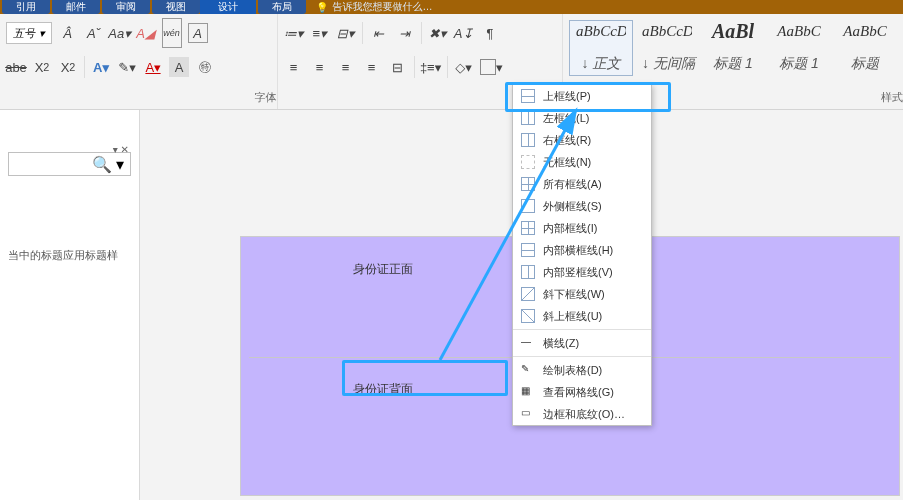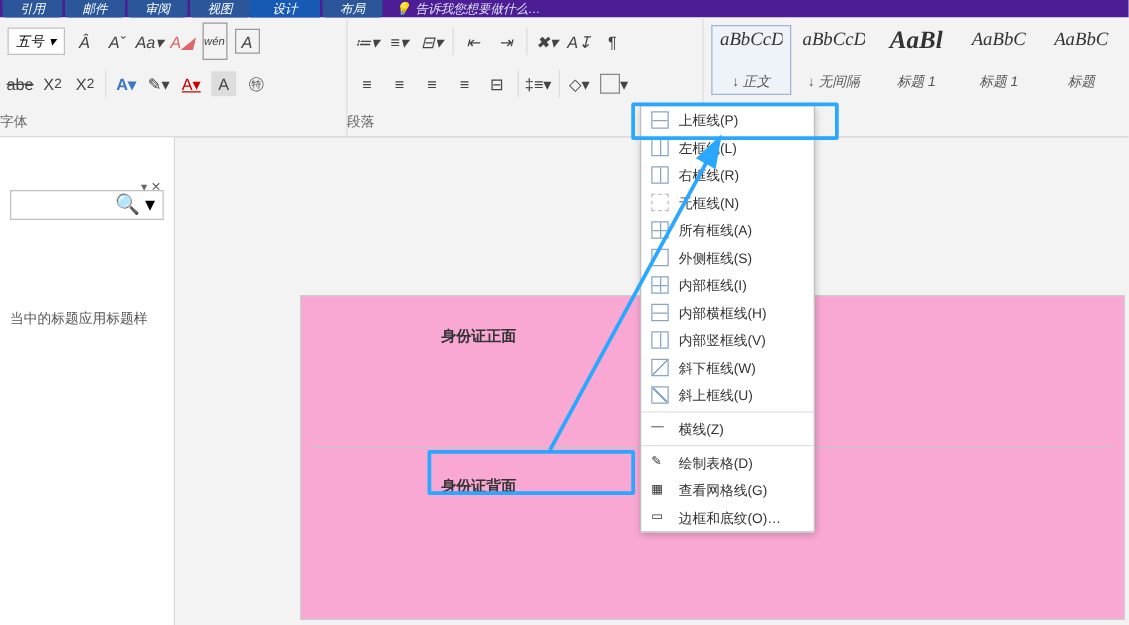--- a/index.html
+++ b/index.html
@@ -1,45 +1,45 @@
 <!DOCTYPE html>
 <html><head>
 <meta charset="utf-8">
 <style>
   * { box-sizing: border-box; margin: 0; padding: 0; font-family: "Microsoft YaHei", sans-serif; }
   body { width: 903px; height: 500px; background: #f3f3f3; overflow: hidden; position: relative; }
 
-  .title-bar { height: 14px; background: #4c1d95; display: flex; font-style: italic; }
+  .title-bar { height: 14px; background: #a16207; display: flex; }
   .tab-active { background: #175ab5; color: #fff; font-size: 10px; padding: 0 18px; height: 100%; }
   .tab-pill { background: #2b579a; color: #fff; font-size: 10px; padding: 0 14px; height: 100%; border-radius: 0 0 3px 3px; margin-left: 2px; }
   .tell-me { color: #dbe6f4; font-size: 10px; margin-left: 10px; display:flex; align-items:center; gap:4px; }
 
   .ribbon { background:#f3f3f3; border-bottom:1px solid #d4d4d4; height:96px; display:flex; }
   .ribbon-font { width:280px; padding:4px 6px 0 6px; position:relative; }
   .ribbon-para { width:290px; padding:4px 6px 0 6px; position:relative; border-left:1px solid #e0e0e0; border-right:1px solid #e0e0e0; }
   .ribbon-styles { flex:1; padding:4px 6px 0 6px; position:relative; }
   .row1 { display:flex; align-items:center; gap:6px; height:30px;font-style:italic; }
   .row2 { display:flex; align-items:center; gap:6px; height:30px; margin-top:4px; }
   .sep { width:1px; height:22px; background:#dcdcdc; }
   .ico { width:20px; height:20px; color:#444; display:flex; align-items:center; justify-content:center; font-size:13px; }
   .combo { border:1px solid #c0c0c0; background:#fff; height:22px; font-size:11px; padding:0 6px; display:flex; align-items:center; gap:4px; }
-  .grp-label { position:absolute; bottom:4px; left:0; right:0; text-align:left; font-size:11px; color:#666; }
+  .grp-label { position:absolute; bottom:4px; left:0; right:0; text-align:right; font-size:11px; color:#666; }
 
   .style-box { border:1px solid transparent; padding:2px 6px; text-align:center; width:64px; height:56px; display:flex; flex-direction:column; justify-content:center; }
   .style-box.sel { border:1px solid #a0b6d0; background:#eef3fa; }
   .style-prev { font-family:"Times New Roman",serif; color:#333; font-size:15px; height:28px; display:flex; align-items:center; justify-content:center; overflow:hidden; }
   .style-prev.big { font-size:20px; font-weight:bold;text-align:center; }
-  .style-name { font-size:11px; color:#555; margin-top:16px; white-space:nowrap; }
+  .style-name { font-size:14px; color:#555; margin-top:16px; white-space:nowrap; }
 
   .left-pane { position:absolute; left:0; top:110px; width:140px; bottom:0; border-right:1px solid #d9d9d9; background:#fff; padding:6px 8px; }
   .search { margin-top:36px; border:1px solid #c0c0c0; height:24px; display:flex; align-items:center; padding:0 6px; justify-content:flex-end; background:#fff; }
   .pane-text { font-size:11px; color:#555; margin-top:70px; line-height:1.8; }
   .pane-x { position:absolute; right:10px; top:34px; font-size:10px; color:#666; }
 
-  .doc { position:absolute; left:240px; top:236px; width:660px; height:260px; background:#f9a8d4; border:1px solid #ccc;font-weight:bold; }
+  .doc { position:absolute; left:240px; top:236px; width:660px; height:260px; background:#c4b5fd; border:1px solid #ccc; }
   .cell-text { position:absolute; font-size:12px; color:#333; }
   .doc-sep { position:absolute; left:8px; right:8px; border-top:1px solid #c8c8c8; }
 
   .menu { position:absolute; left:512px; top:84px; width:140px; background:#fff; border:1px solid #c0c0c0; box-shadow:1px 2px 6px rgba(0,0,0,.25); z-index:10; }
   .menu-item { display:flex; align-items:center; height:22px; padding:0 8px; font-size:11px; color:#333; gap:8px; }
   .menu-item.hi { background:#c7d8ef; }
   .menu-sep { height:1px; background:#e0e0e0; margin:2px 0; }
   .mi-ico { width:14px; height:14px; border:1px solid #8aa5c6; position:relative; }
   .mi-ico .h { position:absolute; left:0; right:0; top:50%; border-top:1px solid #8aa5c6; }
   .mi-ico .v { position:absolute; top:0; bottom:0; left:50%; border-left:1px solid #8aa5c6; }

